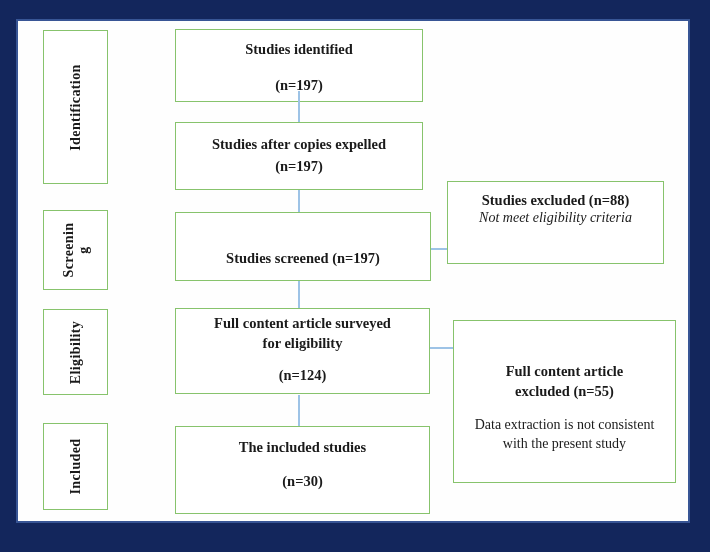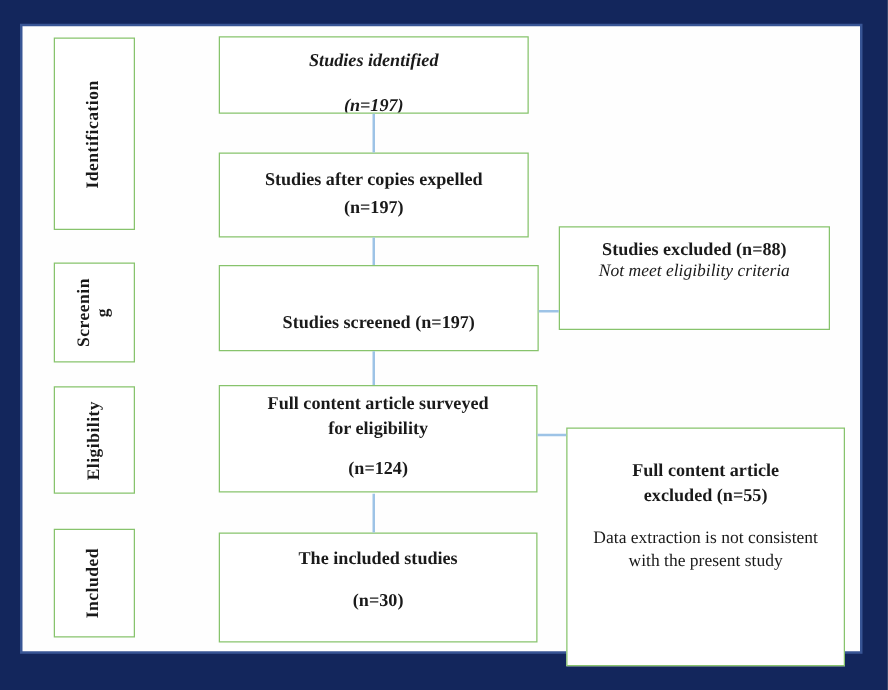--- a/index.html
+++ b/index.html
@@ -29,33 +29,33 @@
     font-weight:bold; font-size:14px; line-height:15px;
     letter-spacing:0.4px; text-align:center; white-space:nowrap;
   }
   .s-identification { top:30px;  height:154px; }
   .s-screening      { top:210px; height:80px;  }
   .s-eligibility    { top:309px; height:86px;  }
   .s-included       { top:423px; height:87px;  }
 
   
   .mbox { left:175px; text-align:center; font-weight:bold; font-size:14.5px; overflow:hidden; }
-  .b-identified { top:29px;  width:248px; height:62px; line-height:36px; padding-top:1px;font-style:italic; }
+  .b-identified { top:29px;  width:248px; height:73px; line-height:36px; padding-top:1px; }
   .b-copies     { top:122px; width:248px; height:68px; line-height:21.5px; padding-top:11px; }
   .b-screened   { top:212px; width:256px; height:69px; line-height:20px; padding-top:35px; }
   .b-surveyed   { top:308px; width:255px; height:86px; padding-top:5px; line-height:19.5px; }
   .b-surveyed .count { margin-top:13px; }
   .b-includedst { top:426px; width:255px; height:88px; line-height:34px; padding-top:3px; }
 
   
   .xbox { text-align:center; font-size:14px; }
   .x-screen { left:447px; top:181px; width:217px; height:83px; padding-top:9px; box-sizing:border-box; }
   .x-screen .xtitle  { font-weight:bold; font-size:14.5px; line-height:18px; }
   .x-screen .xreason { line-height:18px;font-style:italic; }
-  .x-full { left:453px; top:320px; width:223px; height:191px; padding-top:24px; box-sizing:border-box;margin-top:22px; }
+  .x-full { left:453px; top:320px; width:223px; height:163px; padding-top:40px; box-sizing:border-box; }
   .x-full .xtitle  { font-weight:bold; font-size:14.5px; line-height:20px; }
   .x-full .xreason { margin-top:14px; line-height:19px; }
 
   
   .conn { position:absolute; background:#9dc3e6; }
   .cv { width:2px; left:298px; }
   .cv1 { top:91px;  height:31px; }
   .cv2 { top:190px; height:22px; }
   .cv3 { top:281px; height:27px; }
   .cv4 { top:395px; height:31px; }

